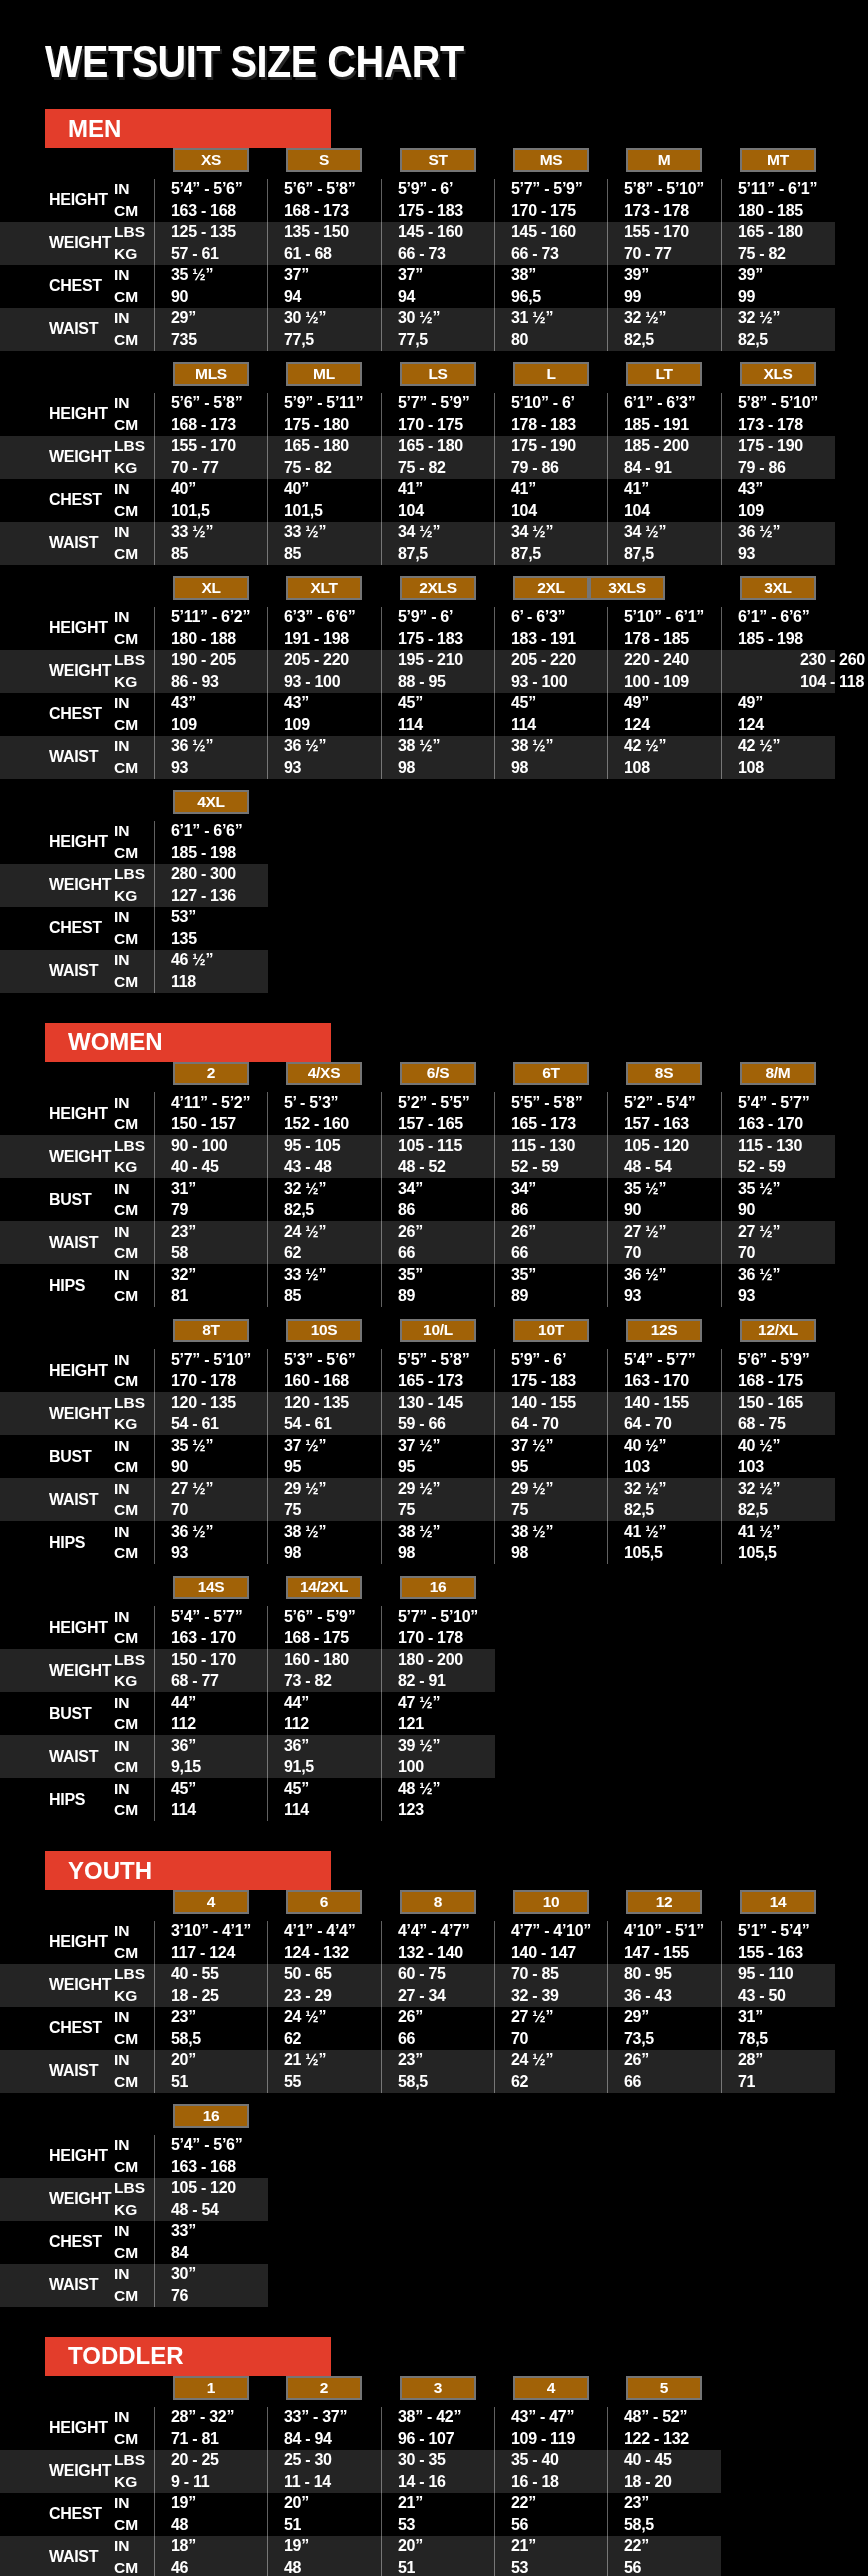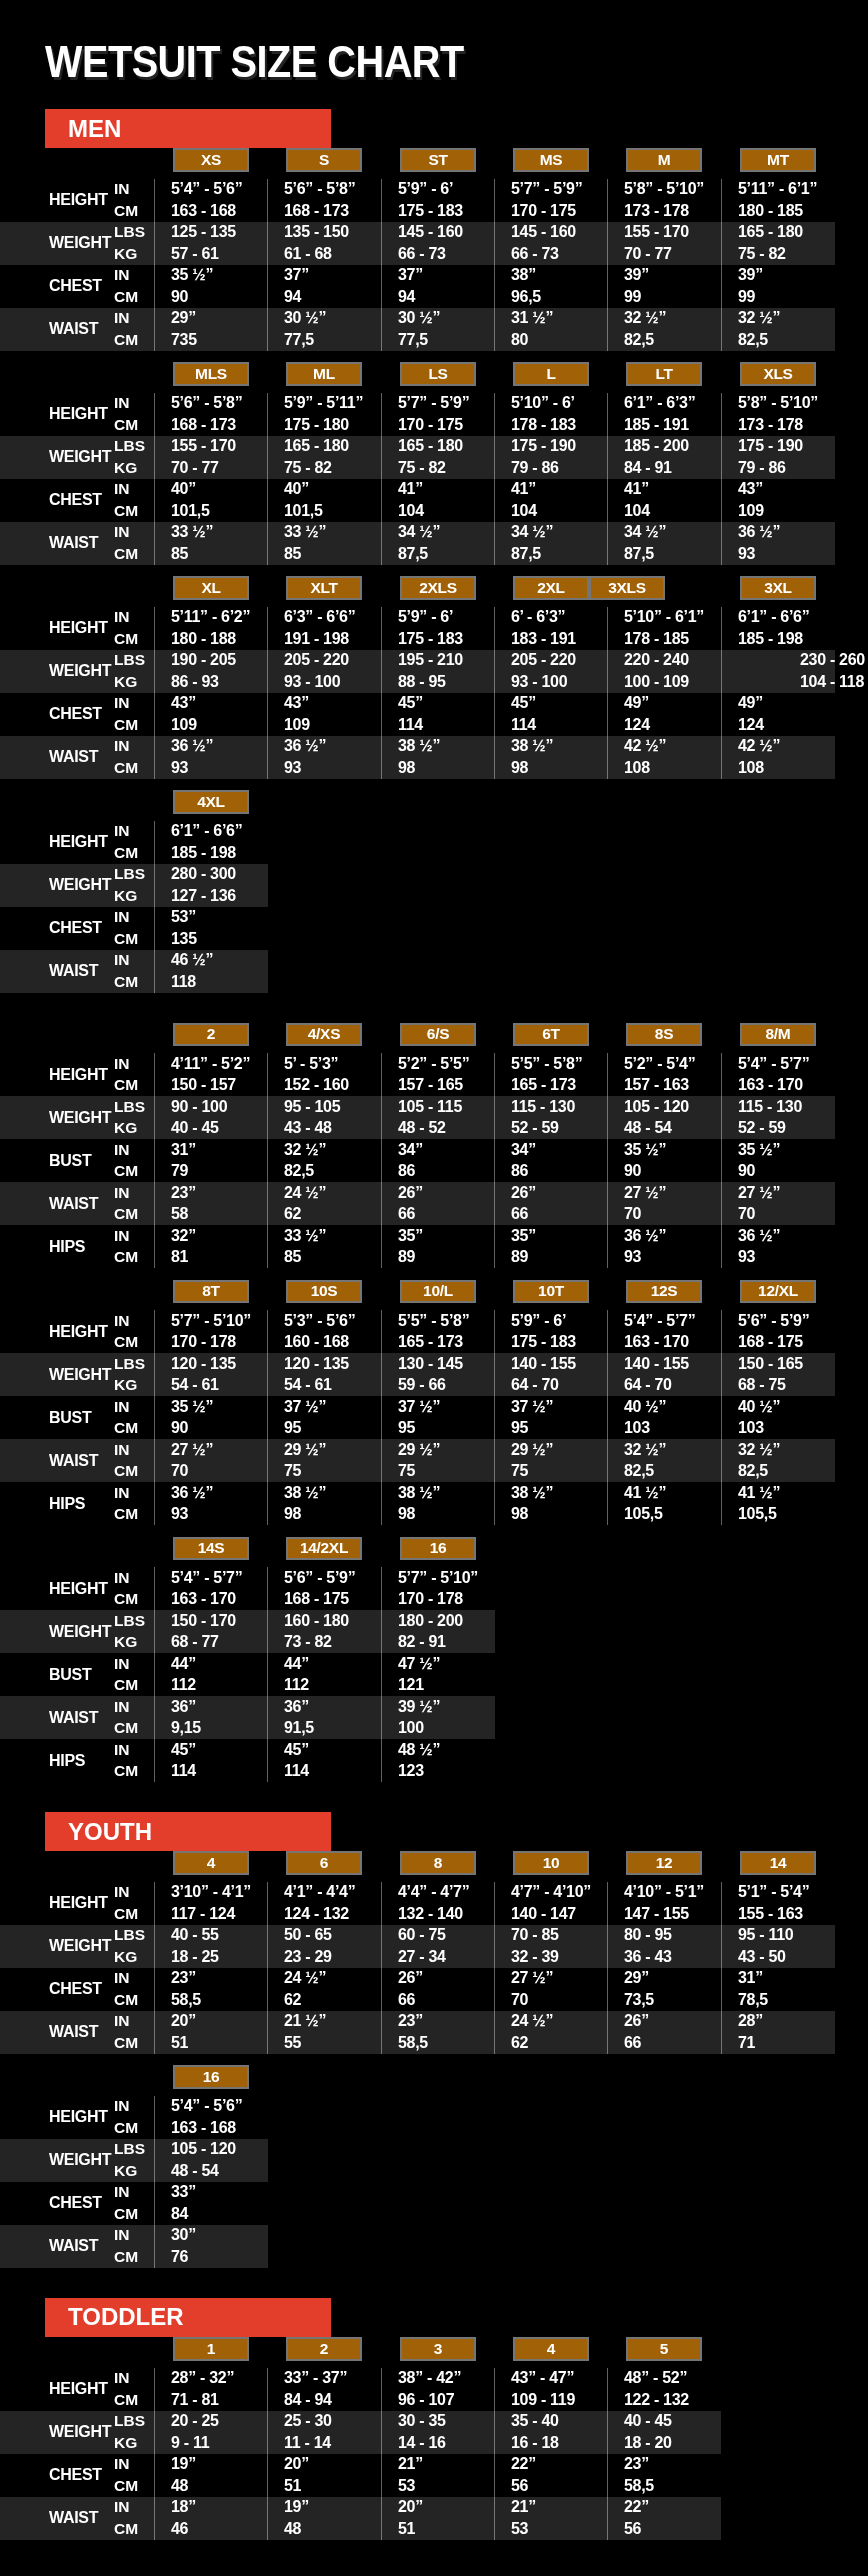--- a/index.html
+++ b/index.html
@@ -514,20 +514,23 @@
                 <div class="cell" style="left: 171px;">
                   <div>46 ½”</div>
                   <div>118</div>
                 </div>
               </div>
               <div class="sep" style="left: 154px;"></div>
             </div>
           </div>
         </div>
         <div class="group">
+          <div class="banner" style="background: rgb(227, 61, 43);">
+            <span>WOMEN</span>
+          </div>
           <div class="table" style="width: 835px;">
             <div class="chip-row" style="width: 835px;">
               <div class="chip" style="left: 173px; width: 72px;">2</div>
               <div class="chip" style="left: 286px; width: 72px;">4/XS</div>
               <div class="chip" style="left: 400px; width: 72px;">6/S</div>
               <div class="chip" style="left: 513px; width: 72px;">6T</div>
               <div class="chip" style="left: 626px; width: 72px;">8S</div>
               <div class="chip" style="left: 740px; width: 72px; text-align: center;">8/M</div>
             </div>
             <div class="rows" style="width: 835px;">

